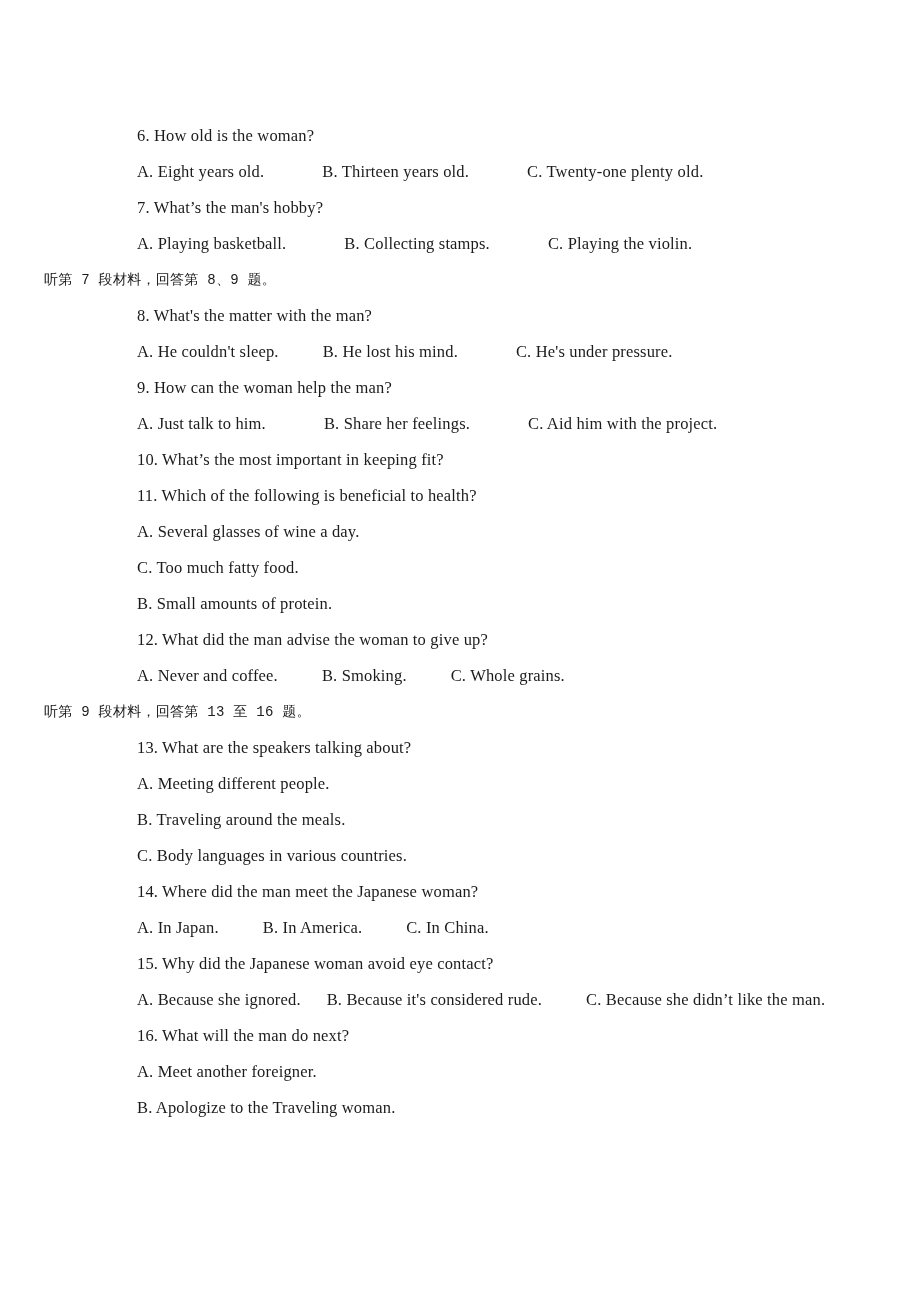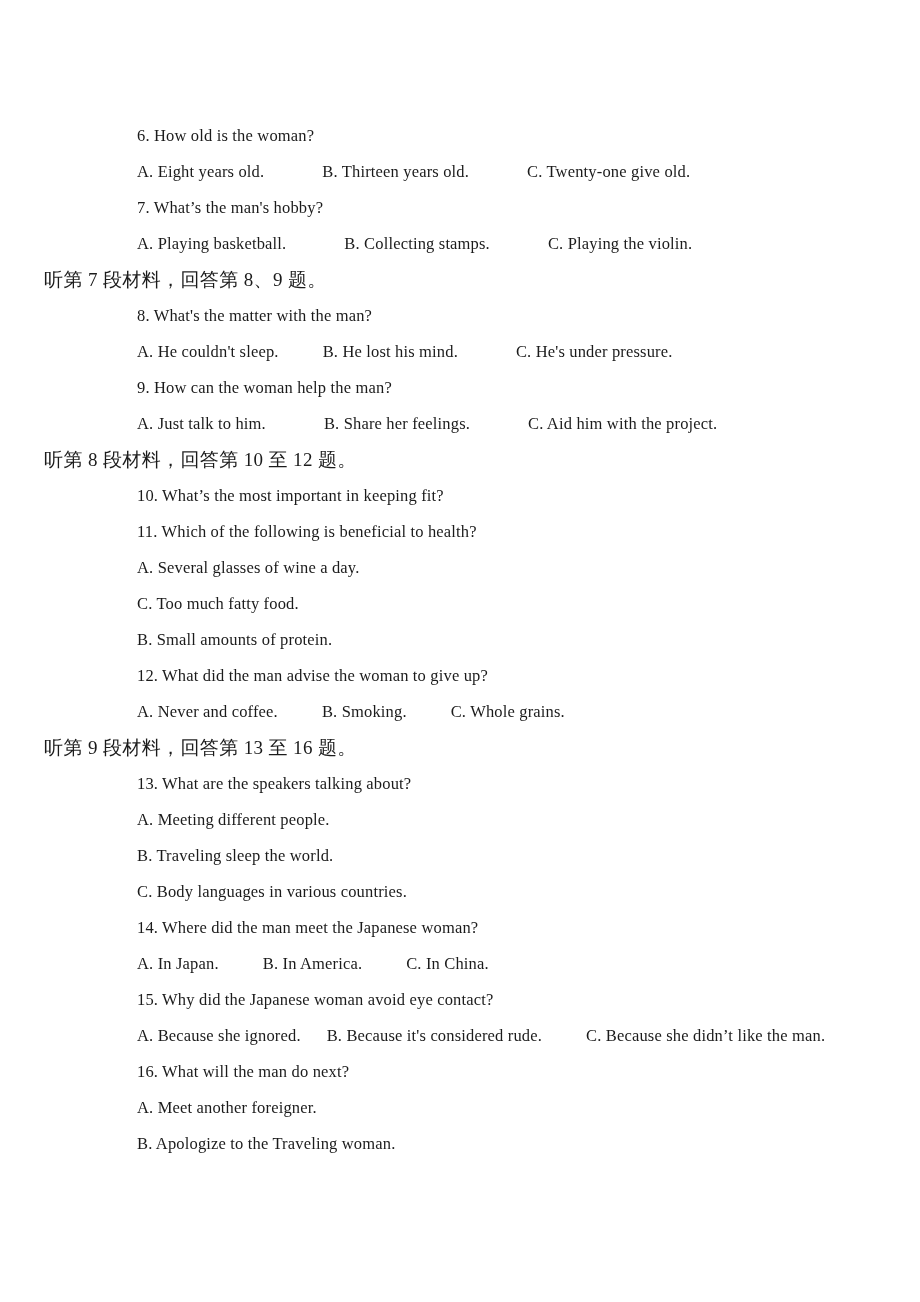--- a/index.html
+++ b/index.html
@@ -26,62 +26,61 @@
   }
   .line {
     margin: 0 0 0 137px;
     height: 36px;
     line-height: 36px;
     font-size: 16.5px;
     white-space: pre;
     letter-spacing: 0.01em;
   }
   .line.cn {
-    font-family: Liberation Serif, serif;
-    font-size: 19px;
+    font-family: Liberation Mono, monospace;
+    font-size: 14px;
     letter-spacing: 0.02em;
     margin-left: 44px;
   }
   .opt-row {
     display: block;
   }
   .opt {
     display: inline-block;
     white-space: pre;
     text-align: center;
   }
   .gap-sm { width: 26px; display: inline-block; }
   .gap-md { width: 44px; display: inline-block; }
   .gap-lg { width: 58px; display: inline-block; }
 </style>
 </head>
 <body>
 
 <div id="page">
     <div class="line">6. How old is the woman?</div>
-    <div class="line opt-row"><span class="opt">A. Eight years old.</span><span class="gap-lg"></span><span class="opt">B. Thirteen years old.</span><span class="gap-lg"></span><span class="opt">C. Twenty-one give old.</span></div>
+    <div class="line opt-row"><span class="opt">A. Eight years old.</span><span class="gap-lg"></span><span class="opt">B. Thirteen years old.</span><span class="gap-lg"></span><span class="opt">C. Twenty-one plenty old.</span></div>
     <div class="line">7. What’s the man's hobby?</div>
     <div class="line opt-row"><span class="opt">A. Playing basketball.</span><span class="gap-lg"></span><span class="opt">B. Collecting stamps.</span><span class="gap-lg"></span><span class="opt">C. Playing the violin.</span></div>
     <div class="line cn">听第 7 段材料，回答第 8、9 题。</div>
     <div class="line">8. What's the matter with the man?</div>
     <div class="line opt-row"><span class="opt">A. He couldn't sleep.</span><span class="gap-md"></span><span class="opt">B. He lost his mind.</span><span class="gap-lg"></span><span class="opt">C. He's under pressure.</span></div>
     <div class="line">9. How can the woman help the man?</div>
     <div class="line opt-row"><span class="opt">A. Just talk to him.</span><span class="gap-lg"></span><span class="opt">B. Share her feelings.</span><span class="gap-lg"></span><span class="opt">C. Aid him with the project.</span></div>
-    <div class="line cn">听第 8 段材料，回答第 10 至 12 题。</div>
     <div class="line">10. What’s the most important in keeping fit?</div>
     <div class="line">11. Which of the following is beneficial to health?</div>
     <div class="line">A. Several glasses of wine a day.</div>
     <div class="line">C. Too much fatty food.</div>
     <div class="line">B. Small amounts of protein.</div>
     <div class="line">12. What did the man advise the woman to give up?</div>
     <div class="line opt-row"><span class="opt">A. Never and coffee.</span><span class="gap-md"></span><span class="opt">B. Smoking.</span><span class="gap-md"></span><span class="opt">C. Whole grains.</span></div>
     <div class="line cn">听第 9 段材料，回答第 13 至 16 题。</div>
     <div class="line">13. What are the speakers talking about?</div>
     <div class="line">A. Meeting different people.</div>
-    <div class="line">B. Traveling sleep the world.</div>
+    <div class="line">B. Traveling around the meals.</div>
     <div class="line">C. Body languages in various countries.</div>
     <div class="line">14. Where did the man meet the Japanese woman?</div>
     <div class="line opt-row"><span class="opt">A. In Japan.</span><span class="gap-md"></span><span class="opt">B. In America.</span><span class="gap-md"></span><span class="opt">C. In China.</span></div>
     <div class="line">15. Why did the Japanese woman avoid eye contact?</div>
     <div class="line opt-row"><span class="opt">A. Because she ignored.</span><span class="gap-sm"></span><span class="opt">B. Because it's considered rude.</span><span class="gap-md"></span><span class="opt">C. Because she didn’t like the man.</span></div>
     <div class="line">16. What will the man do next?</div>
     <div class="line">A. Meet another foreigner.</div>
     <div class="line">B. Apologize to the Traveling woman.</div>
   </div>
 

